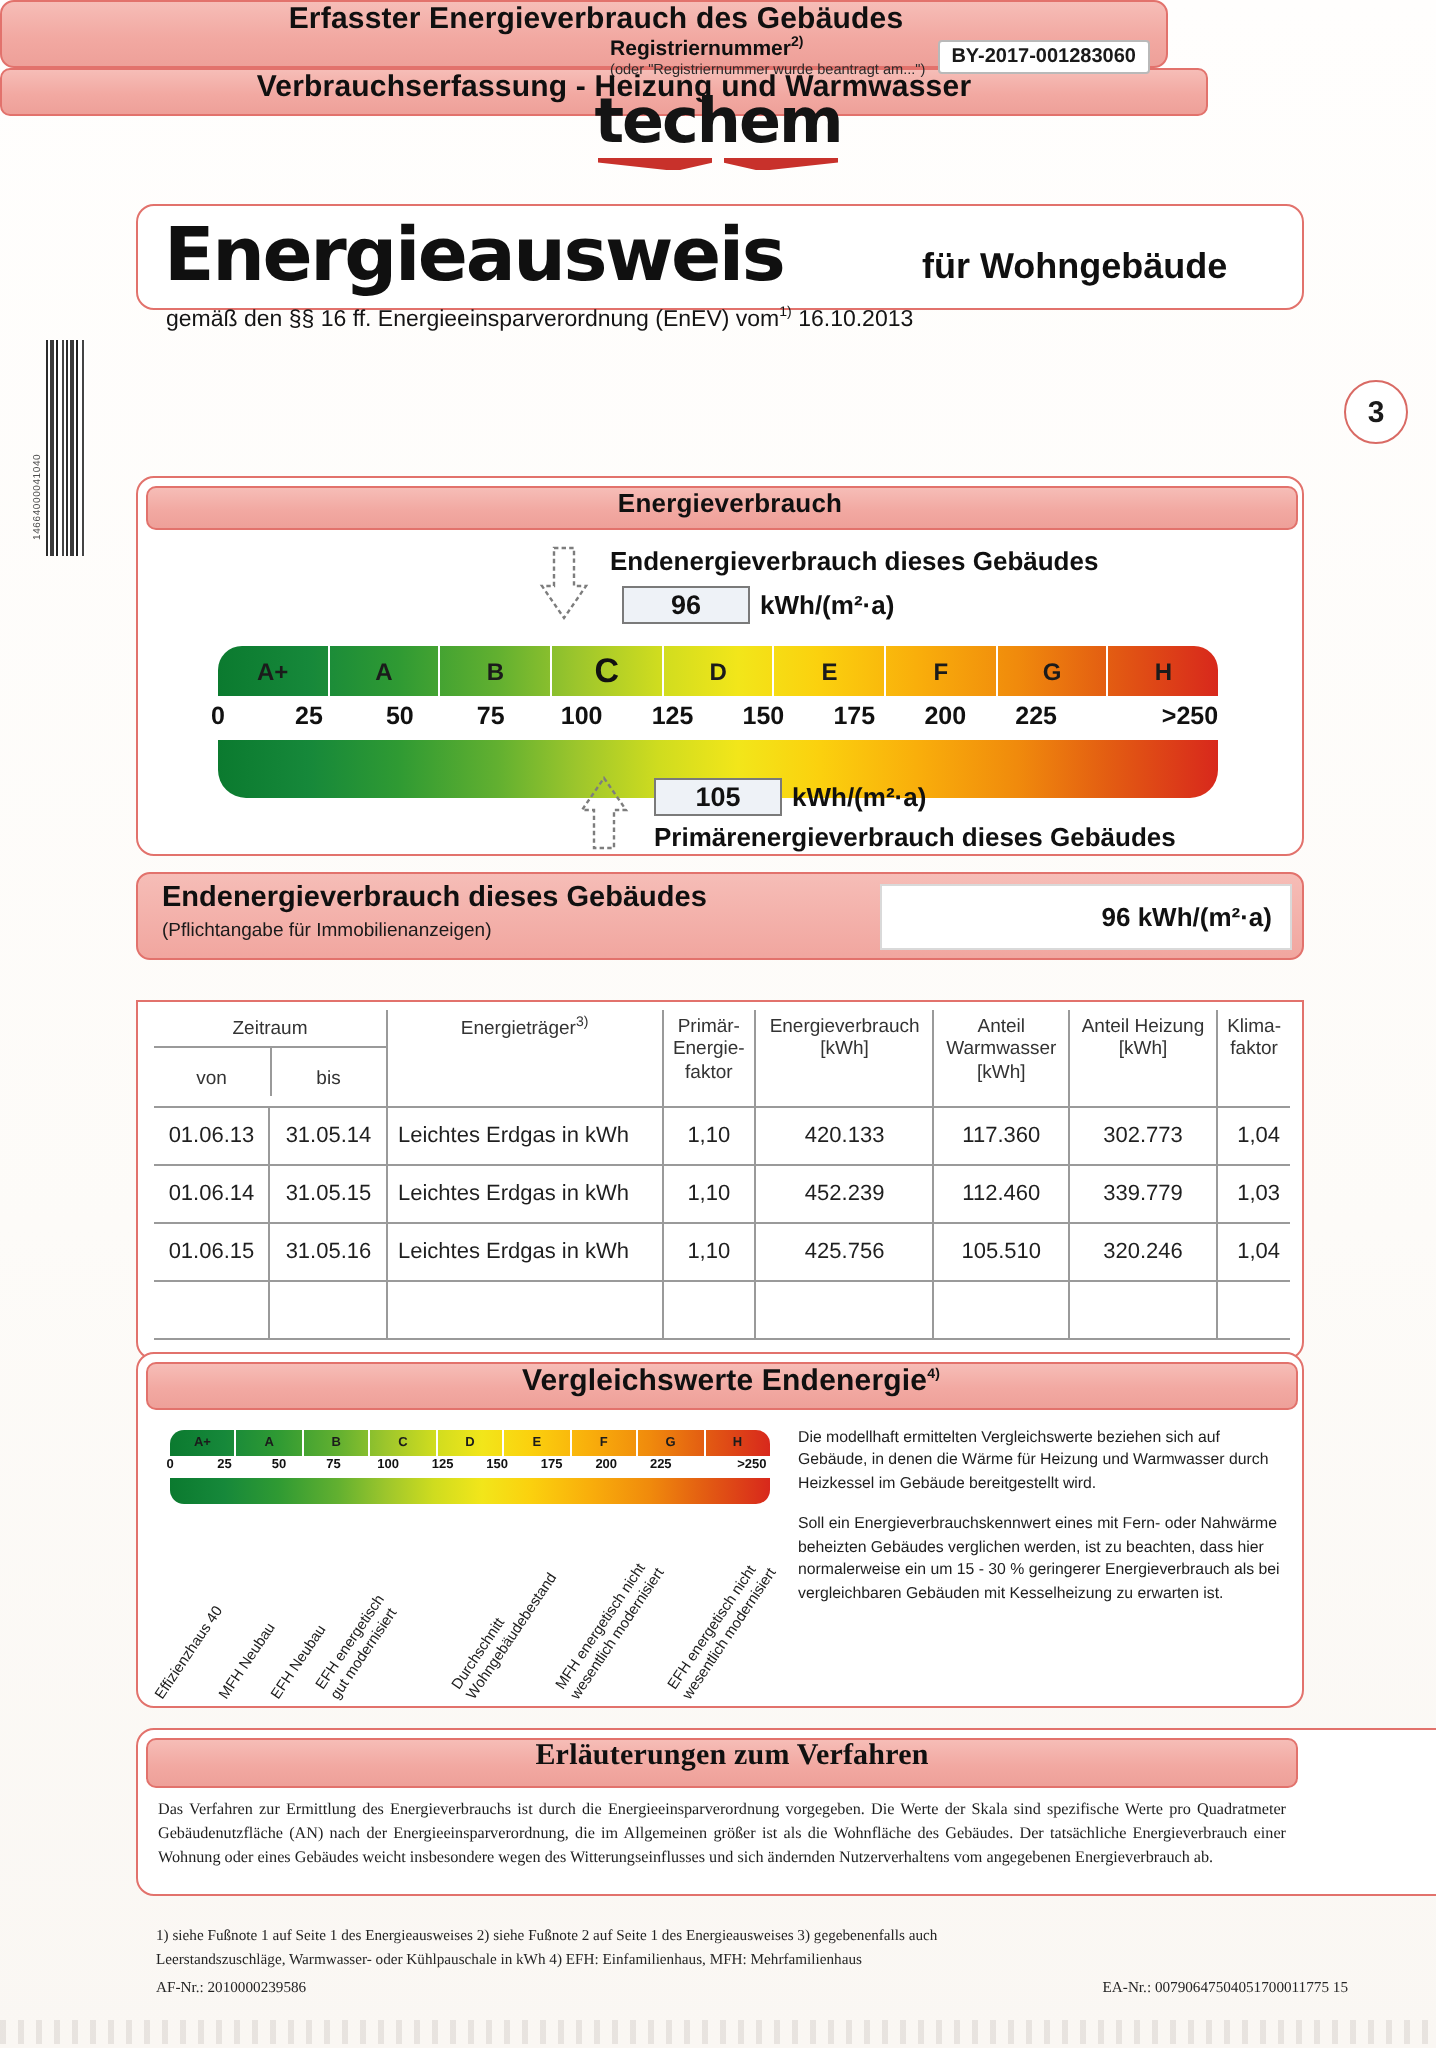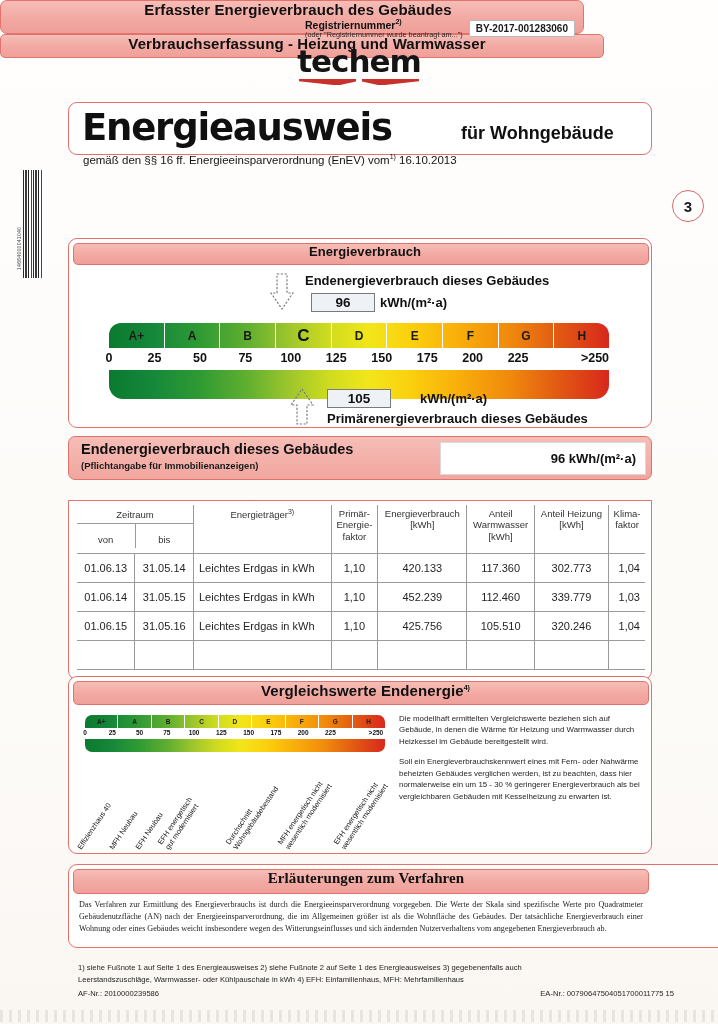--- a/index.html
+++ b/index.html
@@ -117,21 +117,21 @@
   .arrow-note{position:absolute;}
   .lbl-end{left:236px;top:34px;font-weight:bold;font-size:13px;color:#101010;}
   .valbox{
     display:inline-block;background:#eef2f7;border:1px solid #7a7a7a;
     min-width:54px;text-align:center;font-weight:bold;font-size:13.5px;
     padding:1px 4px;color:#111;
   }
   .unit{font-weight:bold;font-size:13px;margin-left:5px;color:#101010;}
   .row-val{position:absolute;display:flex;align-items:center;}
   #end-val{left:242px;top:54px;}
-  #prim-val{left:258px;top:150px;gap:24px;}
+  #prim-val{left:258px;top:150px;}
   .lbl-prim{left:258px;top:172px;font-weight:bold;font-size:13px;color:#101010;}
 
   .arrow-down{
     position:absolute;left:200px;top:34px;width:26px;height:38px;
   }
   .arrow-up{
     position:absolute;left:220px;top:148px;width:26px;height:38px;
   }
 
   .scale{position:absolute;left:40px;top:84px;width:500px;}
@@ -165,21 +165,21 @@
   .tick{
     flex:1;position:relative;font-weight:bold;font-size:12.5px;color:#111;
   }
   .tick span{position:absolute;left:-14px;top:3px;width:28px;text-align:center;}
   .tick.last span{left:auto;right:-4px;width:36px;}
 
   
   #disc-frame{left:68px;top:436px;width:584px;height:44px;
     background:linear-gradient(180deg,#f6bdb7 0%,#f1a69f 100%);border-radius:7px;}
   .disc-t1{position:absolute;left:12px;top:4px;font-weight:bold;font-size:14.5px;color:#101010;}
-  .disc-t2{position:absolute;left:12px;top:23px;font-weight:bold;font-size:9.5px;color:#1a1a1a;}
+  .disc-t2{position:absolute;left:12px;top:23px;font-weight:normal;font-size:9.5px;color:#1a1a1a;}
   .disc-box{
     position:absolute;right:5px;top:5px;width:206px;height:33px;
     background:#fff;border:1px solid #d9d9d9;
     display:flex;align-items:center;justify-content:flex-end;
     padding-right:9px;box-sizing:border-box;
     font-weight:bold;font-size:13px;color:#111;
   }
 
   
   #table-band{left:68px;top:478px;width:604px;height:24px;border-radius:5px;}
@@ -253,21 +253,21 @@
   #exp-frame{left:68px;top:864px;width:666px;height:84px;font-family:Liberation Serif, serif;}
   #exp-band{position:absolute;left:4px;top:4px;width:576px;height:25px;border-radius:5px;}
   #exp-band .band-title{font-size:15px;padding-left:10px;}
   .exp-text{
     position:absolute;left:10px;top:34px;width:564px;
     font-size:8.1px;line-height:1.5;color:#1e1e1e;text-align:justify;
   }
   
   .footnotes{
     position:absolute;left:78px;top:962px;width:600px;
-    font-size:7.6px;line-height:1.55;color:#242424;
+    font-size:7.6px;line-height:1.55;color:#242424;font-family:Liberation Serif, serif;
   }
   .fn-nr{display:flex;justify-content:space-between;width:596px;margin-top:2px;}
   .scanline{
     position:absolute;left:0;right:0;top:1010px;height:12px;
     background:repeating-linear-gradient(90deg,
       rgba(160,150,145,.20) 0 3px, rgba(255,255,255,0) 3px 9px);
   }
 </style>
 </head>
 <body>

